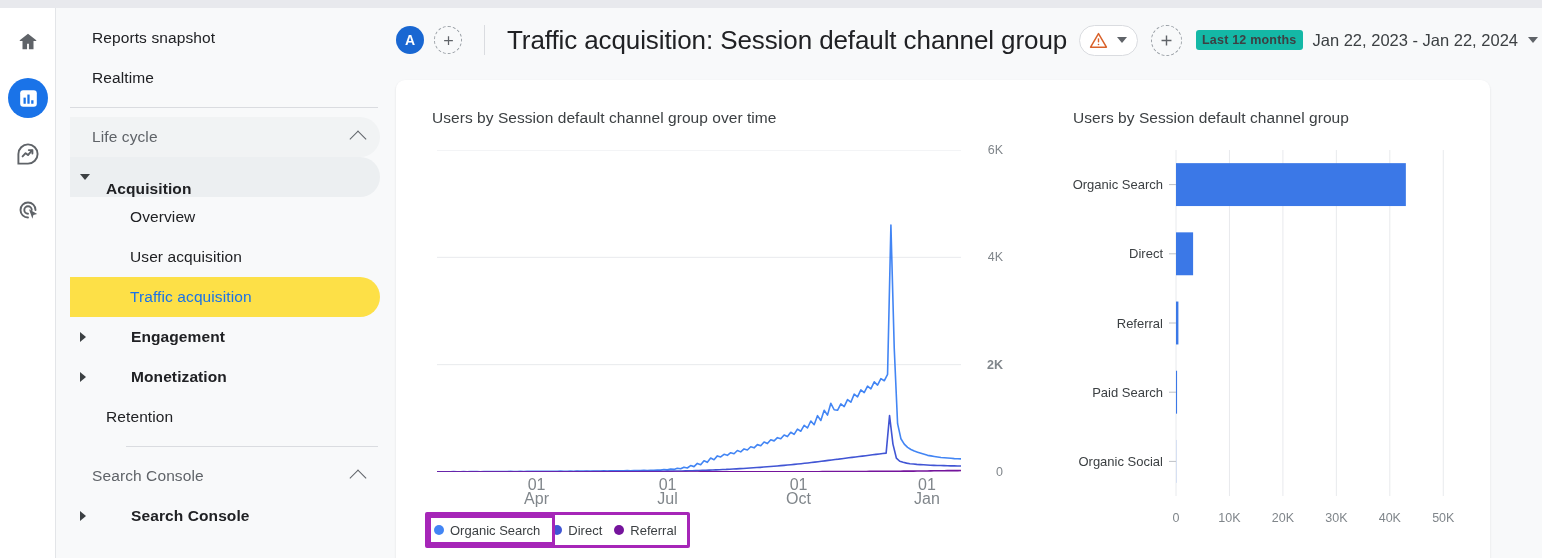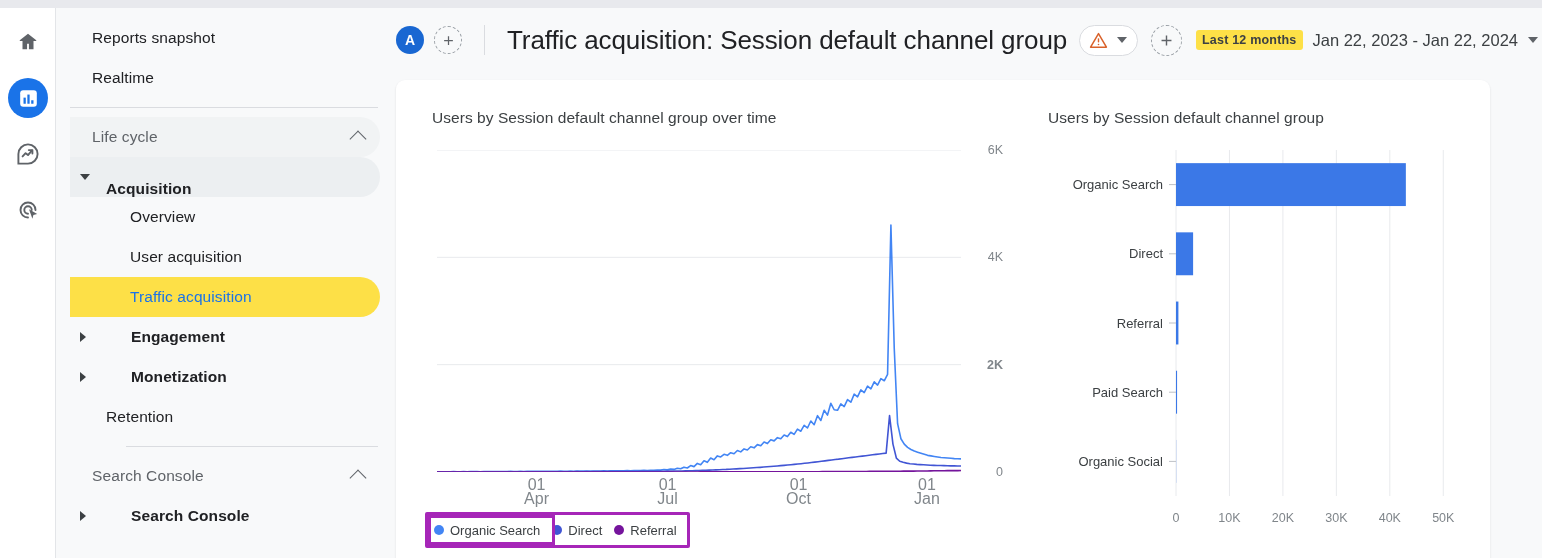--- a/index.html
+++ b/index.html
@@ -203,21 +203,21 @@
     border-top: 6px solid #5f6368;
   }
   .date-area {
     margin-left: auto;
     display: flex;
     align-items: center;
     gap: 10px;
     padding-right: 4px;
   }
   .date-pill {
-    background: #fde047;
+    background: #14b8a6;
     color: #3c4043;
     font-size: 12.5px;
     font-weight: 700;
     letter-spacing: .2px;
     padding: 3px 6px;
     border-radius: 3px;
     white-space: nowrap;
     cursor: pointer;
   }
   .date-range {
@@ -250,21 +250,21 @@
   .panel-right { width: 454px; }
 
   .panel-title {
     position: absolute;
     font-size: 15.5px;
     color: #3c4043;
     letter-spacing: .05px;
     white-space: nowrap;
   }
   .panel-left  .panel-title { left: 36px; top: 29px; }
-  .panel-right .panel-title { left: 12px; top: 29px; }
+  .panel-right .panel-title { left: 37px; top: 29px; }
 
   
   .line-plot {
     position: absolute;
     left: 41px; top: 70px;
     width: 524px; height: 322px;
   }
   .line-plot svg { display: block; }
   .yaxis-labels {
     position: absolute;

